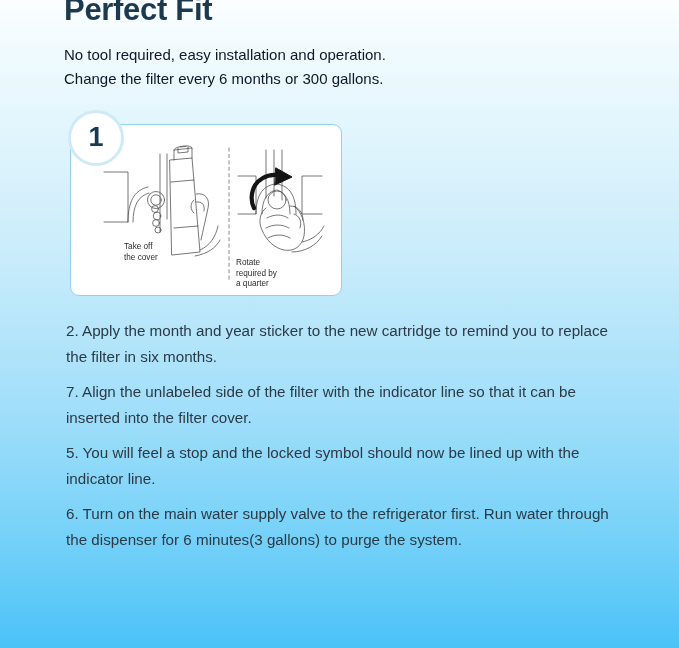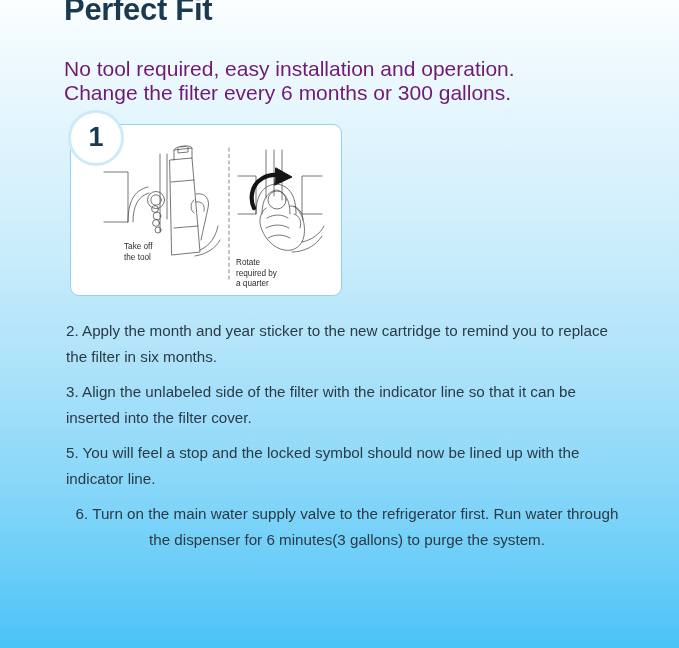--- a/index.html
+++ b/index.html
@@ -40,24 +40,24 @@
     font-weight: bold;
     letter-spacing: -0.3px;
     color: #1b3a4f;
     white-space: nowrap;
   }
 
   
   .subtitle {
     position: absolute;
     left: 64px;
-    top: 57px;
-    font-size: 21px;
+    top: 43px;
+    font-size: 15px;
     line-height: 24px;
-    color: #701a75;
+    color: #0f172a;
     white-space: nowrap;
   }
   .subtitle div { white-space: nowrap; }
 
   
   .diagram-wrap {
     position: absolute;
     left: 70px;
     top: 124px;
     width: 272px;
@@ -123,21 +123,21 @@
     left: 66px;
     top: 318px;
     width: 562px;
     font-size: 15.2px;
     line-height: 26px;
     color: #2b3a45;
   }
   .step-line {
     margin: 0 0 9px 0;
   }
-  .step-line:last-child { margin-bottom: 0; text-align: center; }
+  .step-line:last-child { margin-bottom: 0; }
 </style>
 </head>
 <body>
 
 <div class="page">
 
   <div class="heading">Perfect Fit</div>
 
   <div class="subtitle">
     <div>No tool required, easy installation and operation.</div>
@@ -230,35 +230,35 @@
 
         <path d="M 182 70
                  C 184 56 198 48 212 52" stroke="#141414" stroke-width="4.2" fill="none"></path>
         <path d="M 206 44 L 222 53 L 205 61 Z" fill="#141414" stroke="#141414" stroke-width="1"></path>
         <path d="M 182 70 C 181 76 182 80 184 84" stroke="#141414" stroke-width="4.2" fill="none"></path>
       </g>
     </svg>
 
     <div class="cap cap-left">
       <div>Take off</div>
-      <div>the tool</div>
+      <div>the cover</div>
     </div>
 
     <div class="cap cap-right">
       <div>Rotate</div>
       <div>required by</div>
       <div>a quarter</div>
     </div>
 
     <div class="step-badge">
       <span>1</span>
     </div>
 
   </div>
 
   <div class="steps">
     <p class="step-line">2. Apply the month and year sticker to the new cartridge to remind you to replace the filter in six months.</p>
-    <p class="step-line">3. Align the unlabeled side of the filter with the indicator line so that it can be inserted into the filter cover.</p>
+    <p class="step-line">7. Align the unlabeled side of the filter with the indicator line so that it can be inserted into the filter cover.</p>
     <p class="step-line">5. You will feel a stop and the locked symbol should now be lined up with the indicator line.</p>
     <p class="step-line">6. Turn on the main water supply valve to the refrigerator first. Run water through the dispenser for 6 minutes(3 gallons) to purge the system.</p>
   </div>
 
 </div>
 
 </body></html>

